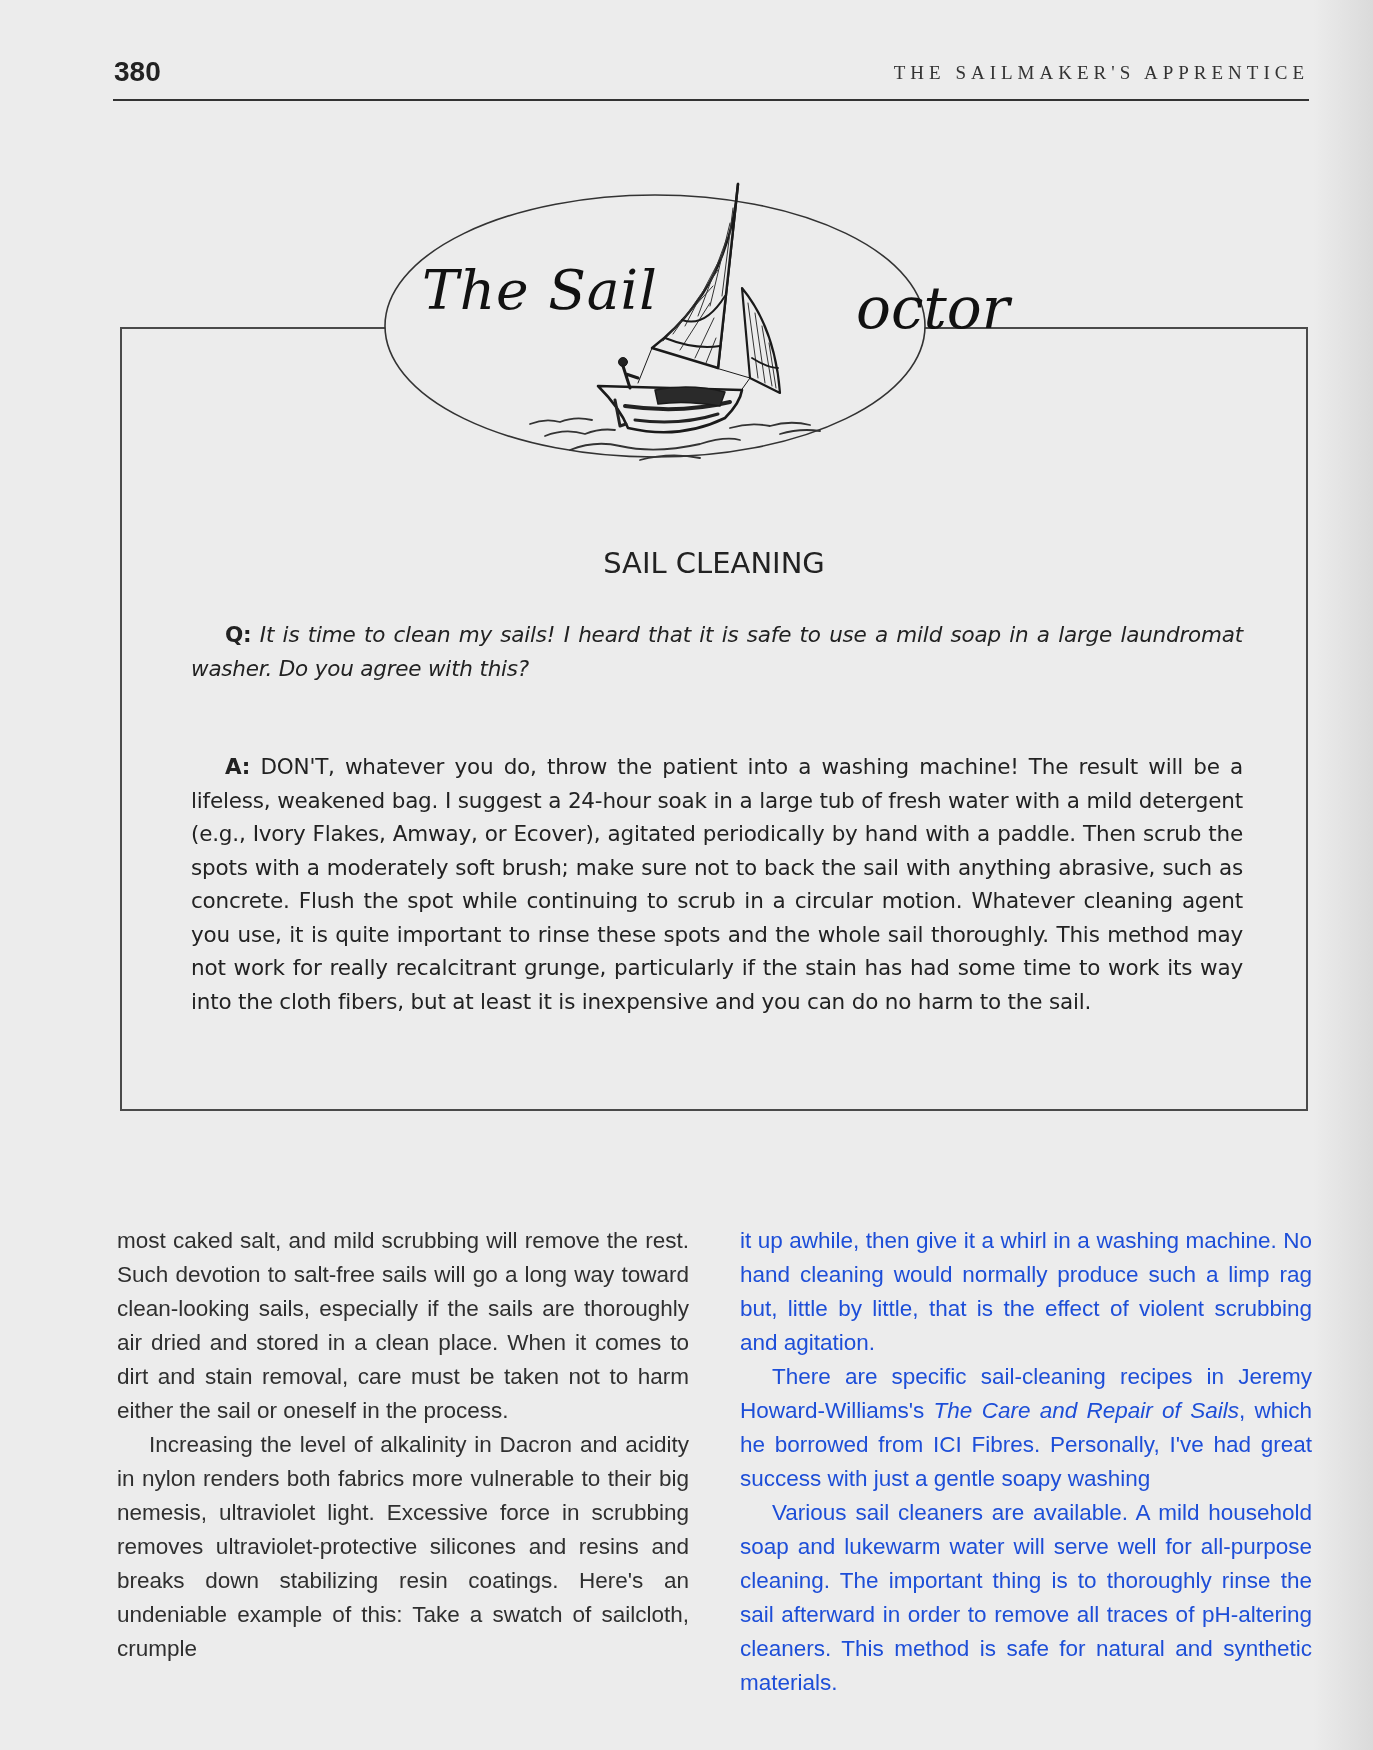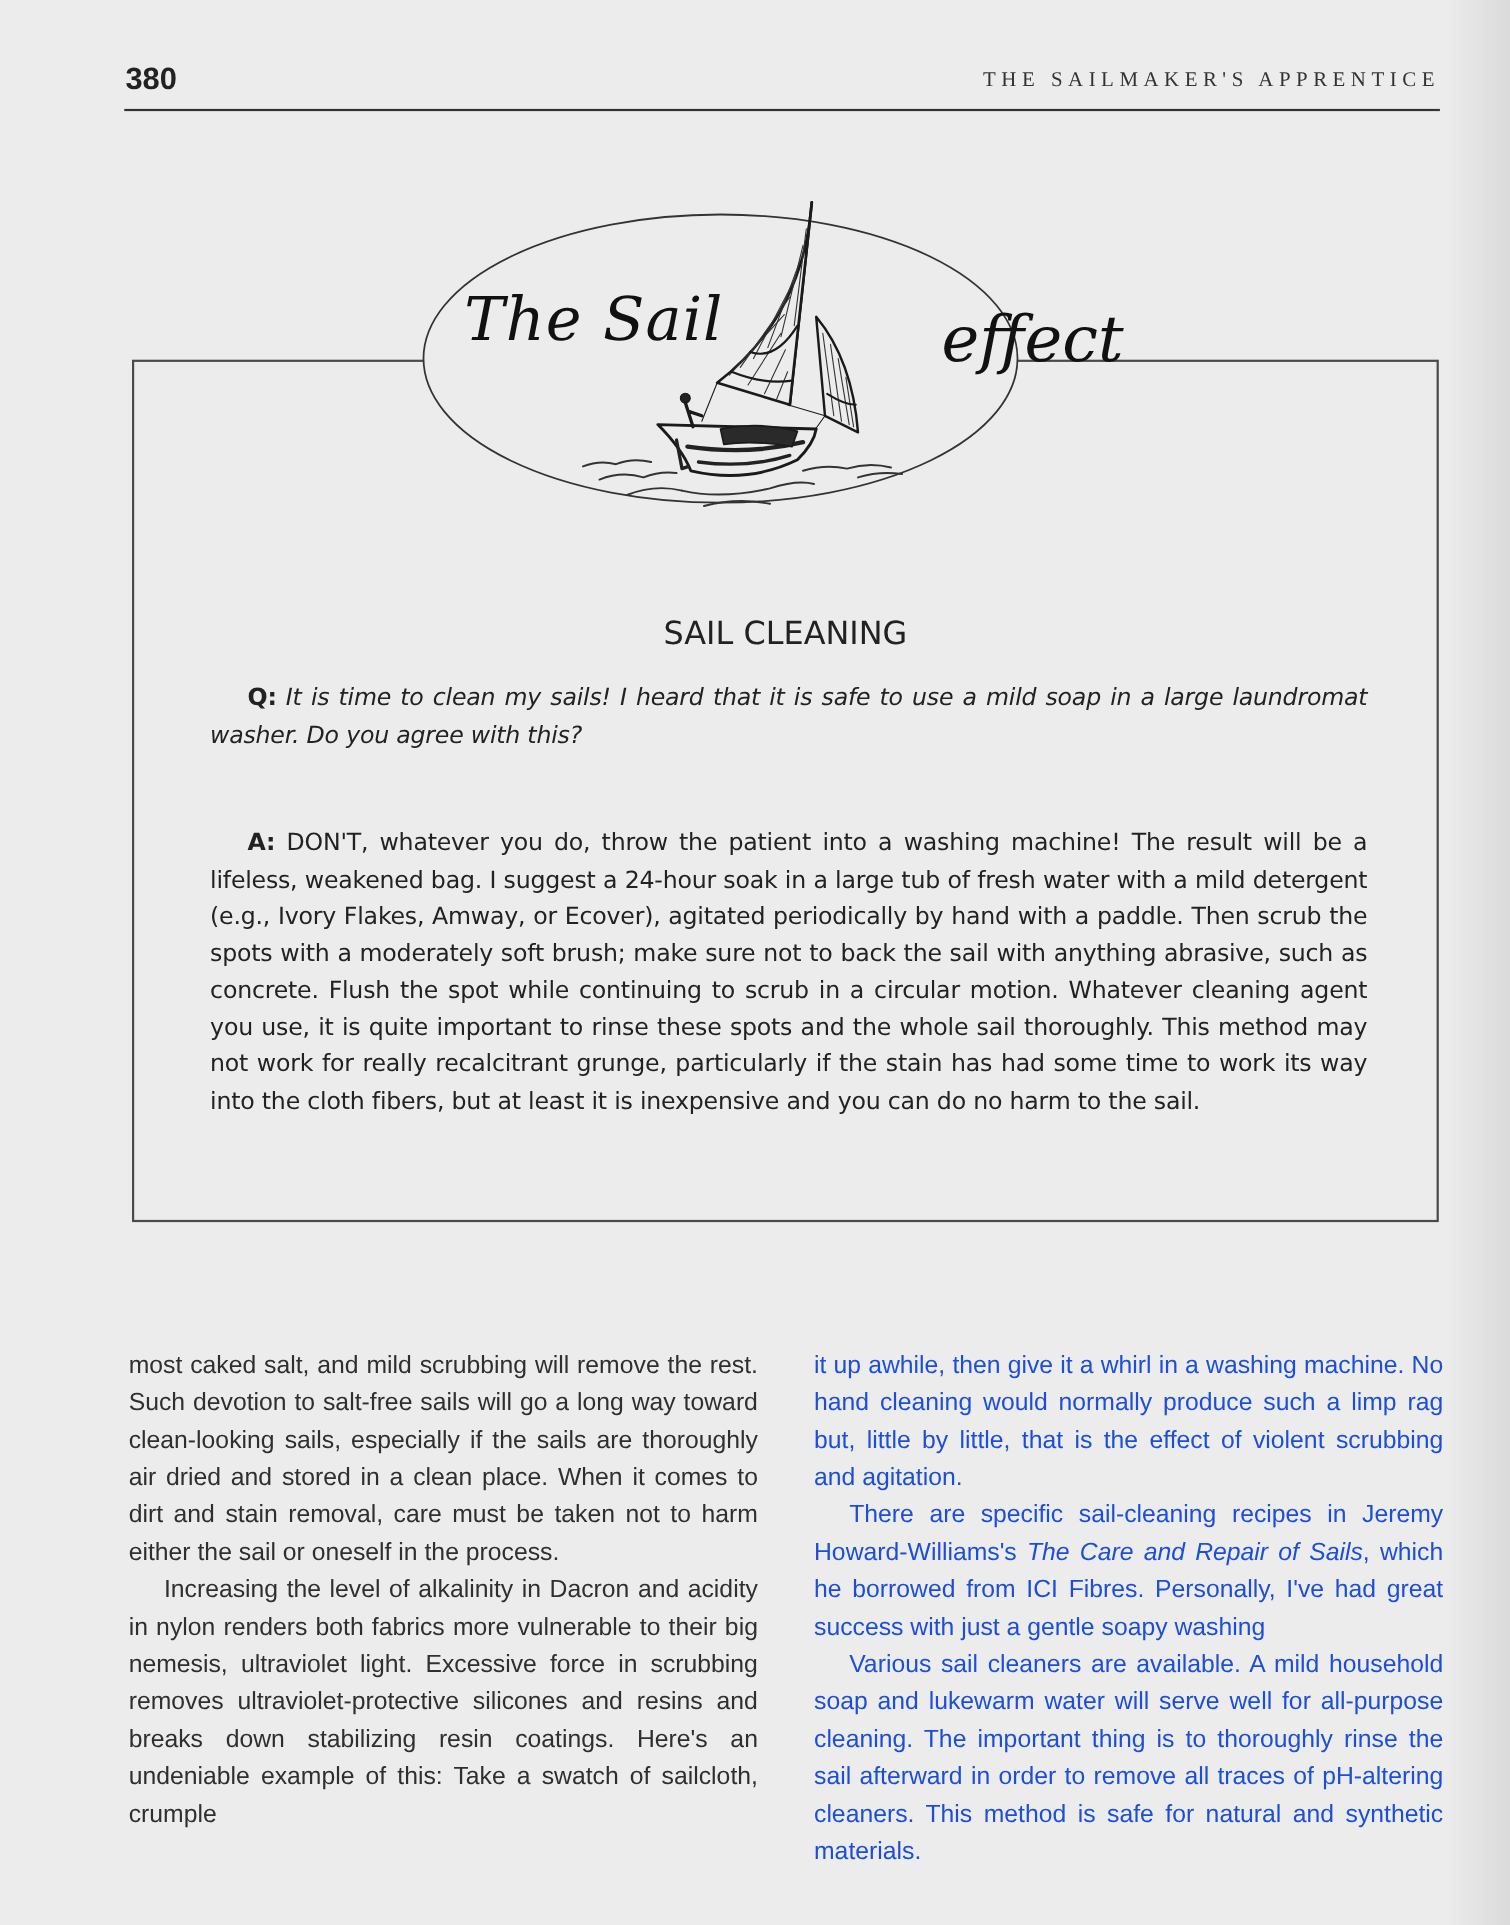--- a/index.html
+++ b/index.html
@@ -89,21 +89,20 @@
     .sidebar-title {
       position: absolute;
       left: 120px;
       width: 1188px;
       top: 546px;
       text-align: center;
       font-family: "DejaVu Sans", "Liberation Sans", sans-serif;
       font-size: 29px;
       color: #222;
       letter-spacing: 0px;
-      margin-top: 12px;
     }
     .qa {
       position: absolute;
       left: 191px;
       width: 1052px;
       font-family: "DejaVu Sans", "Liberation Sans", sans-serif;
       font-size: 21.5px;
       line-height: 33.5px;
       color: #222;
       text-align: justify;
@@ -207,21 +206,21 @@
         <path d="M165 258 Q185 250 205 256 Q220 250 235 252"></path>
         <path d="M190 272 Q215 262 240 268"></path>
         <path d="M350 250 Q370 244 390 248 Q410 242 430 247"></path>
         <path d="M400 256 Q420 250 440 253"></path>
         <path d="M240 268 Q275 276 320 266 Q345 258 360 262"></path>
         <path d="M260 282 Q290 274 320 280"></path>
       </g>
     </g>
   </svg>
   <div class="logo-text-left">The Sail</div>
-  <div class="logo-text-right">effect</div>
+  <div class="logo-text-right">octor</div>
 </div>
 
 <div class="sidebar-title">SAIL CLEANING</div>
 
 <p class="qa question"><span class="q-label">Q:</span><span> It is time to clean my sails! I heard that it is safe to use a mild soap in a large laundromat washer. Do you agree with this?</span></p>
 
 <p class="qa answer"><span class="a-label">A:</span><span> DON'T, whatever you do, throw the patient into a washing machine! The result will be a lifeless, weakened bag. I suggest a 24-hour soak in a large tub of fresh water with a mild detergent (e.g., Ivory Flakes, Amway, or Ecover), agitated periodically by hand with a paddle. Then scrub the spots with a moderately soft brush; make sure not to back the sail with anything abrasive, such as concrete. Flush the spot while continuing to scrub in a circular motion. Whatever cleaning agent you use, it is quite important to rinse these spots and the whole sail thoroughly. This method may not work for really recalcitrant grunge, particularly if the stain has had some time to work its way into the cloth fibers, but at least it is inexpensive and you can do no harm to the sail.</span></p>
 
 <div class="body-col col-left">
   <p>most caked salt, and mild scrubbing will remove the rest. Such devotion to salt-free sails will go a long way toward clean-looking sails, especially if the sails are thoroughly air dried and stored in a clean place. When it comes to dirt and stain removal, care must be taken not to harm either the sail or oneself in the process.</p>

